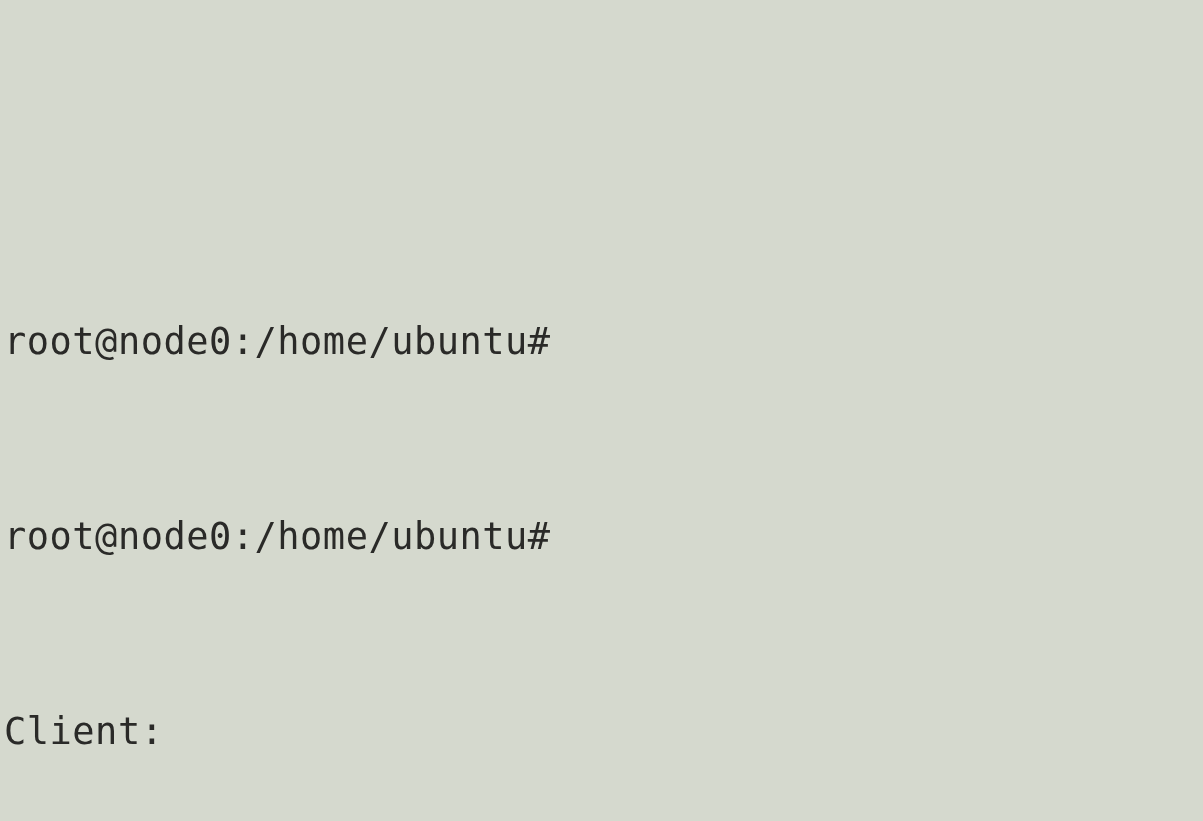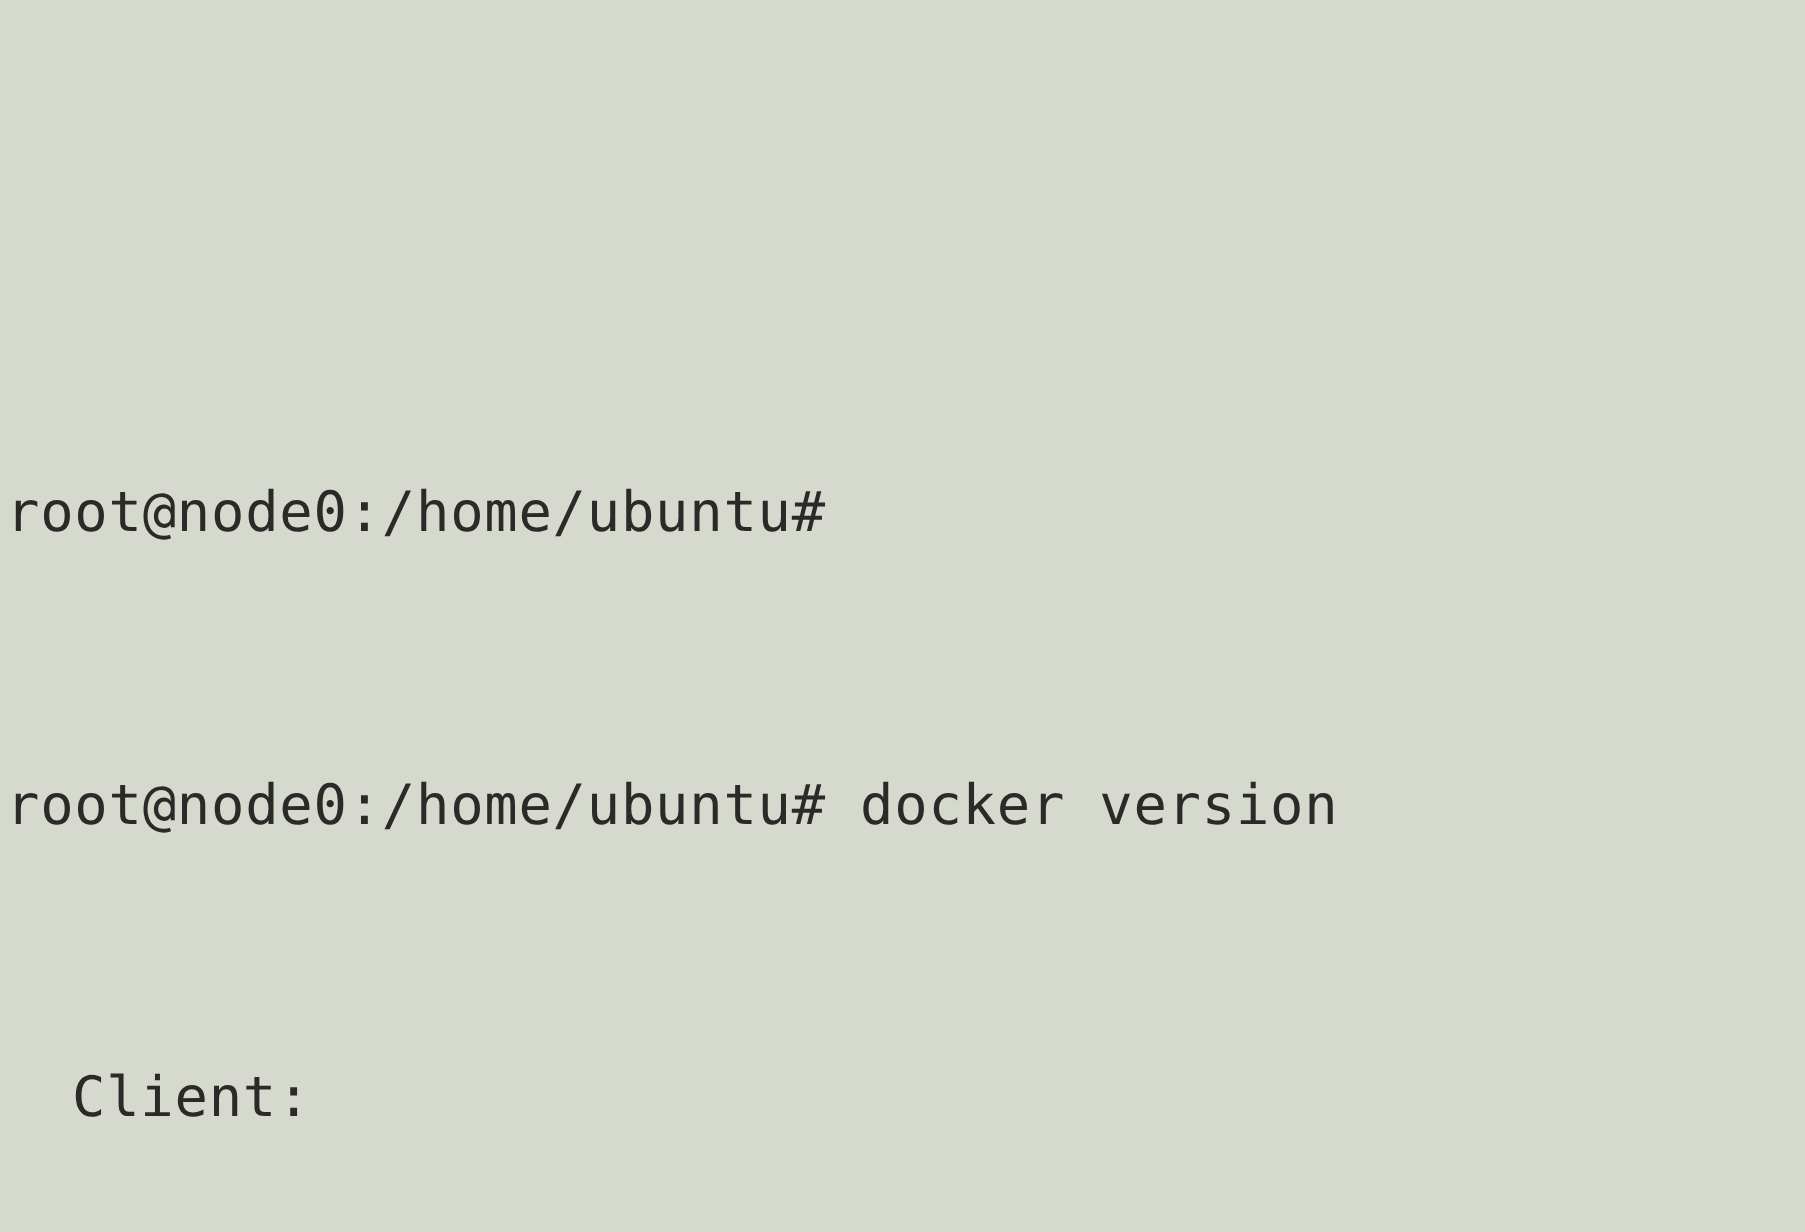--- a/index.html
+++ b/index.html
@@ -21,42 +21,41 @@
       letter-spacing: 0.5px;
     }
     .terminal {
       padding: 0 4px;
     }
     .line {
       display: block;
     }
     .section-header {
       padding-left: 0;
-      margin-left: 44px;
     }
     .prompt-line {
       display: flex;
     }
     .top-cut {
       position: relative;
       top: -24px;
       margin-bottom: -24px;
       color: #2a2a28;
     }
   </style>
 </head>
 <body>
 
 
 
 <div class="terminal">
 
   <div class="line top-cut"><span>root@node0:/home/ubuntu#</span></div>
 
-  <div class="line prompt-line"><span>root@node0:/home/ubuntu#</span><span> </span><span>docker version</span></div>
+  <div class="line prompt-line"><span>root@node0:/home/ubuntu#</span><span> </span></div>
 
   <div class="line section-header">Client:</div>
 
   
   
   
   
   
   
 

